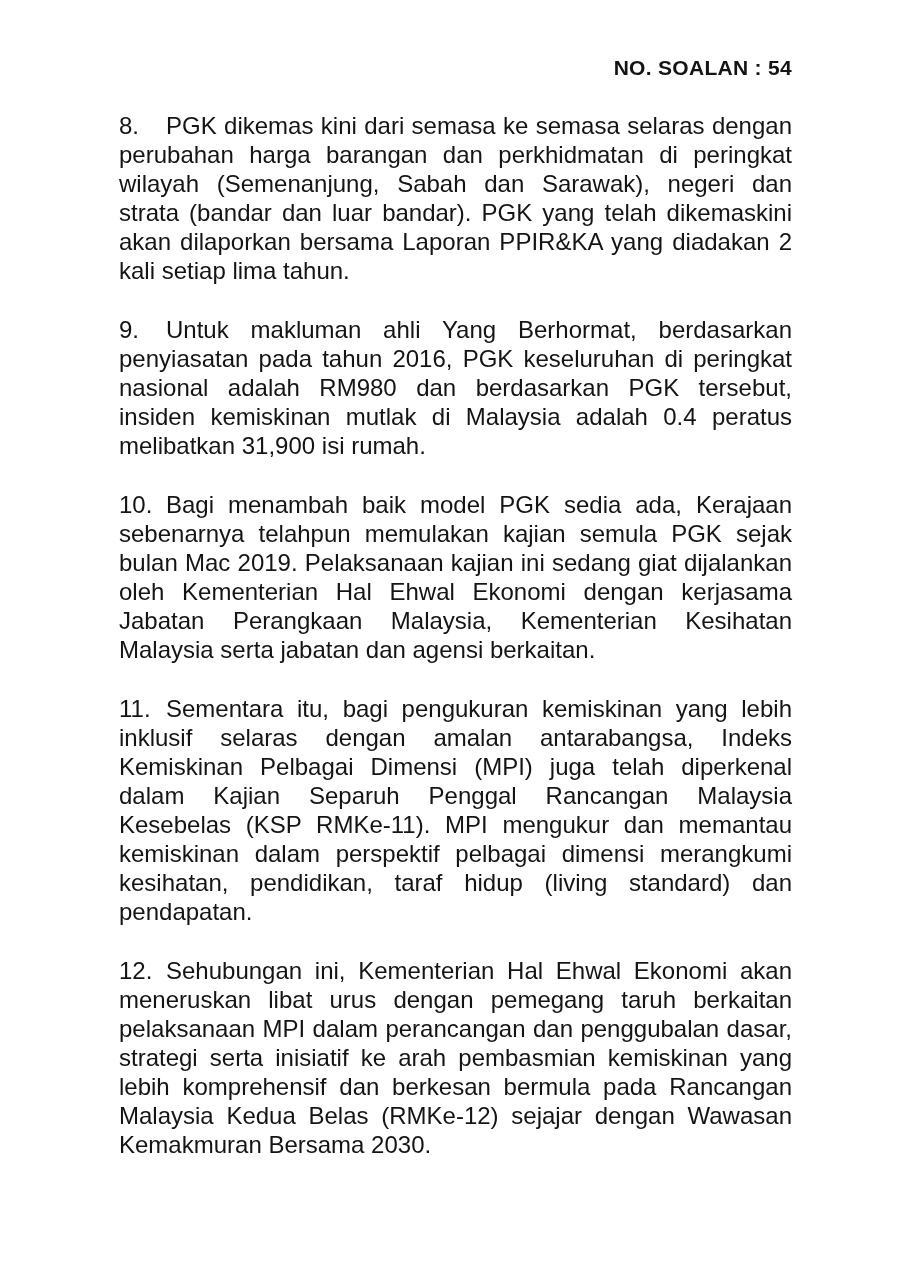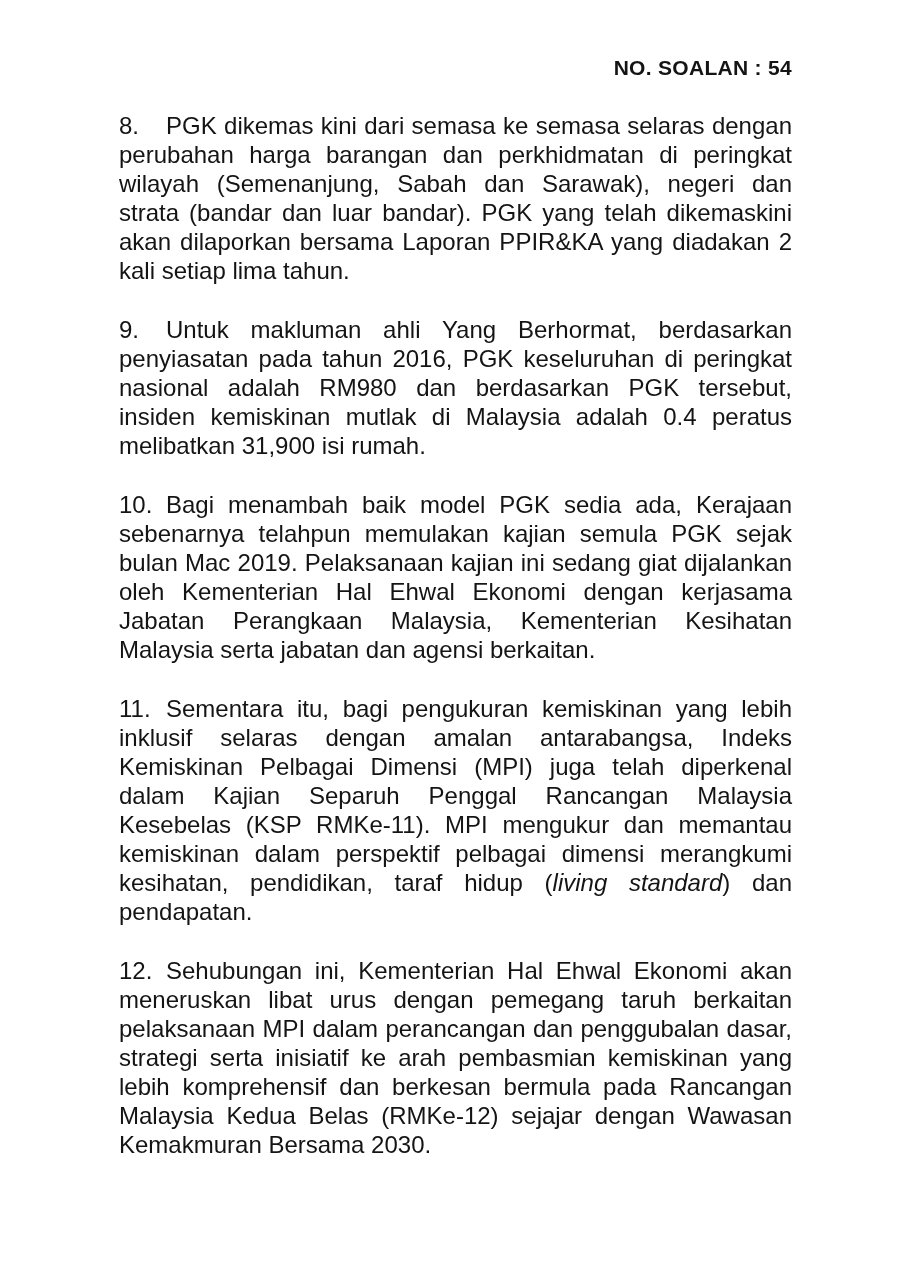--- a/index.html
+++ b/index.html
@@ -30,21 +30,20 @@
     font-size: 24px;
     line-height: 29px;
     text-align: justify;
     margin: 0 0 30px 12px;
   }
   .pnum {
     display: inline-block;
     width: 47px;
   }
   .italic {
-    font-style: italic;
   }
   .closing {
     font-size: 20px;
     line-height: 29px;
     margin: 0;
     text-align: left;
   }
 </style>
 </head>
 <body>

